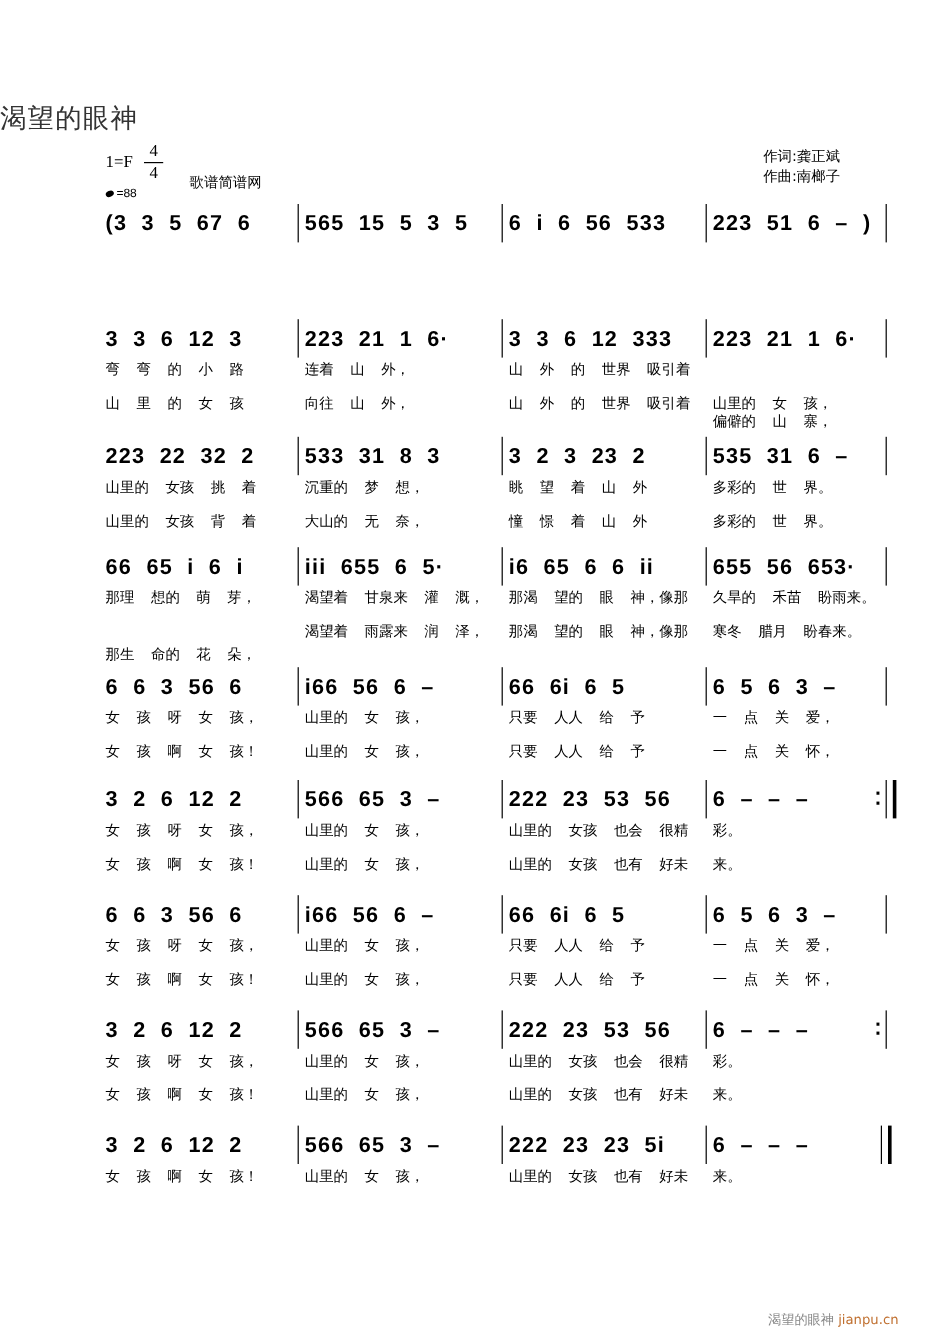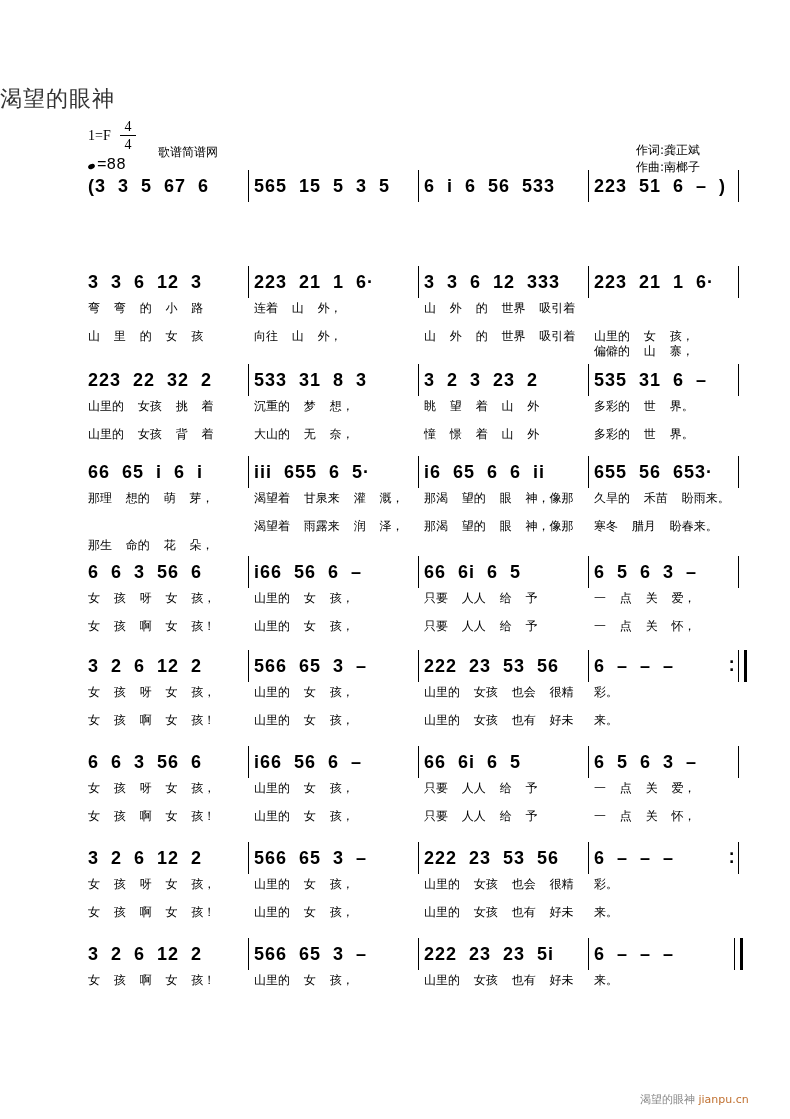--- a/index.html
+++ b/index.html
@@ -4,24 +4,24 @@
 <style>
   html, body { margin: 0; padding: 0; background: #ffffff; }
   body { width: 790px; height: 1119px; position: relative; overflow: hidden;
          font-family: "DejaVu Sans", sans-serif; color: #000; }
   .title { position: absolute; top: 84px; left: 0; width: 630px; text-align: left;
            font-family: "DejaVu Serif", serif; font-size: 22px; color: #333; letter-spacing: 1px; }
   .key { position: absolute; left: 88px; top: 128px; font-family: "Liberation Serif", serif; font-size: 14px; }
   .meter { position: absolute; left: 120px; top: 118px; width: 16px; text-align: center;
            font-family: "Liberation Serif", serif; font-size: 14px; line-height: 17px; }
   .meter .num { border-bottom: 1px solid #000; }
-  .tempo { position: absolute; left: 88px; top: 156px; font-family: Liberation Mono, monospace; font-size: 16px; }
+  .tempo { position: absolute; left: 88px; top: 156px; font-family: Liberation Sans, sans-serif; font-size: 10px; }
   .tempo .note { display: inline-block; width: 7px; height: 5px; background: #000; border-radius: 50%; transform: rotate(-25deg); margin-right: 2px; }
   .expr { position: absolute; left: 158px; top: 144px; font-size: 12px; }
-  .credits { position: absolute; left: 636px; top: 142px; font-size: 12px; line-height: 17px; }
+  .credits { position: absolute; left: 636px; top: 122px; font-size: 12px; line-height: 17px; }
   .barline { position: absolute; width: 1px; background: #000; }
   .barline.final { width: 5px; border-left: 1px solid #000; border-right: 3px solid #000; background: transparent; }
   .repeat-dots { position: absolute; font-size: 14px; line-height: 8px; font-weight: bold; }
 
   .grp { position: absolute; top: 0; font-family: "Liberation Sans", sans-serif; font-weight: bold;
          font-size: 18px; letter-spacing: 1px; white-space: nowrap; }
 
   .lyr { position: absolute; font-size: 12px; white-space: nowrap; }
   .watermark { position: absolute; left: 640px; top: 1092px; font-size: 11px; color: #888; }
   .watermark .url { color: #c07030; }

